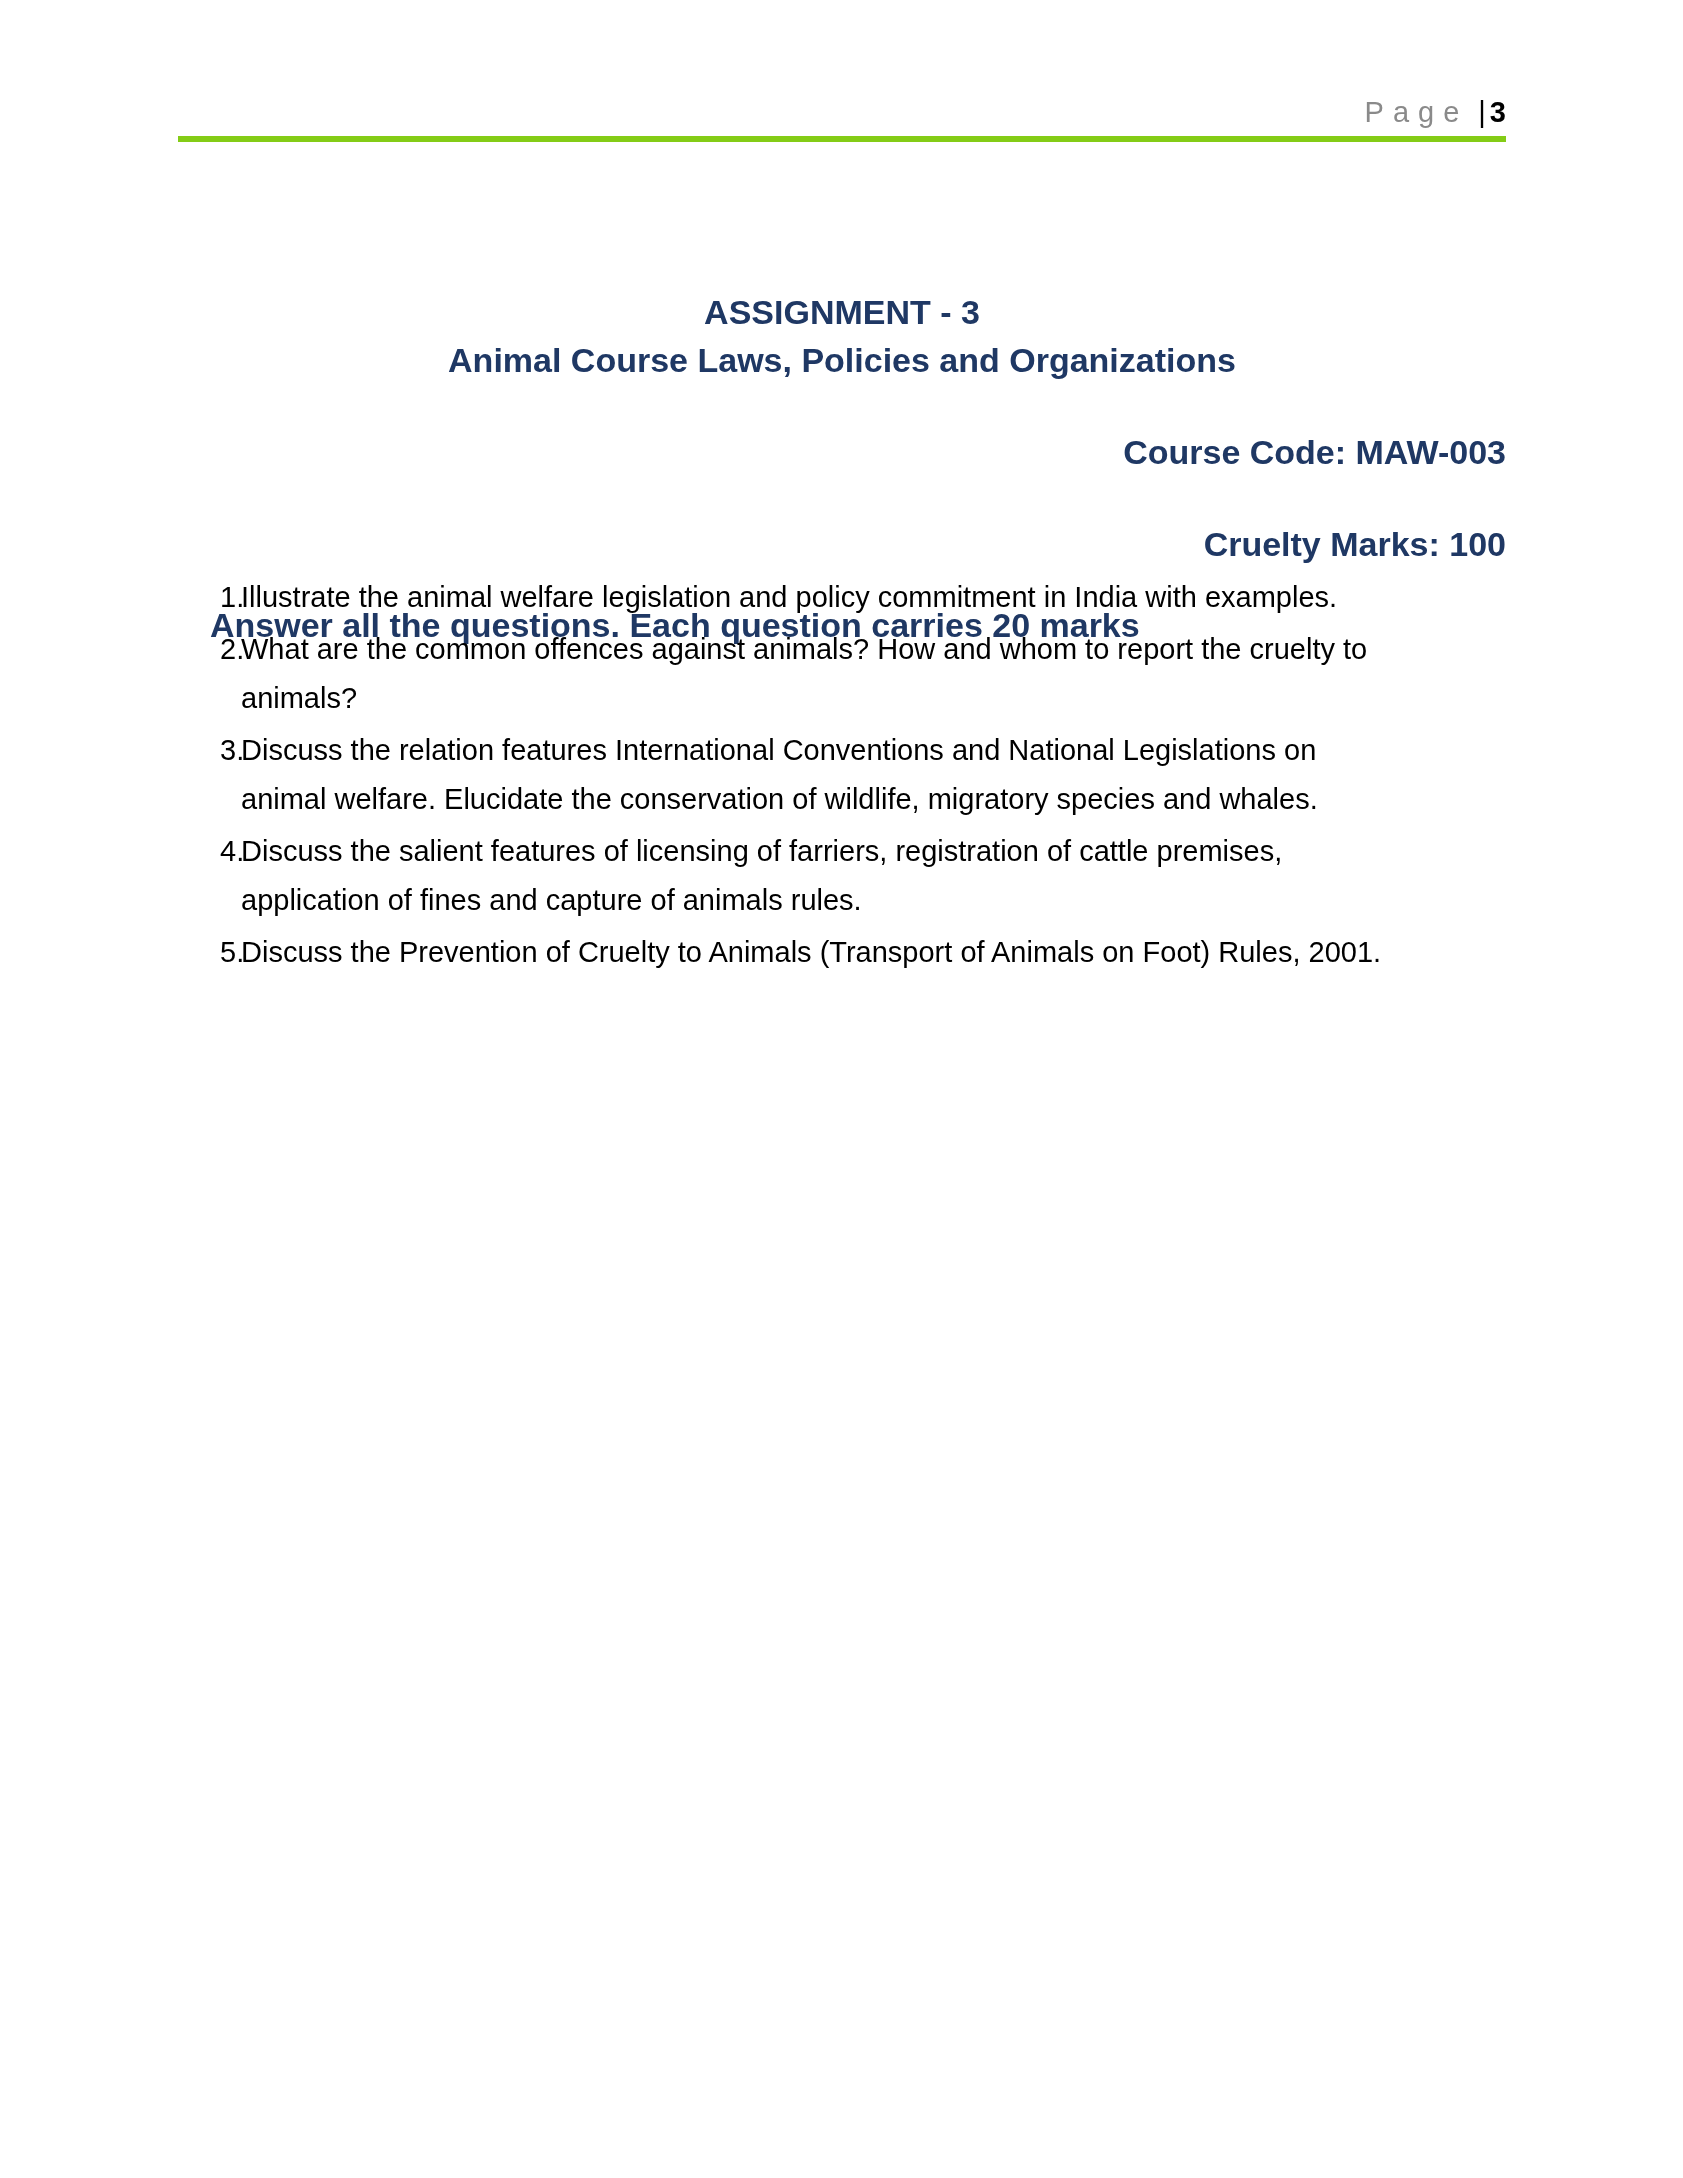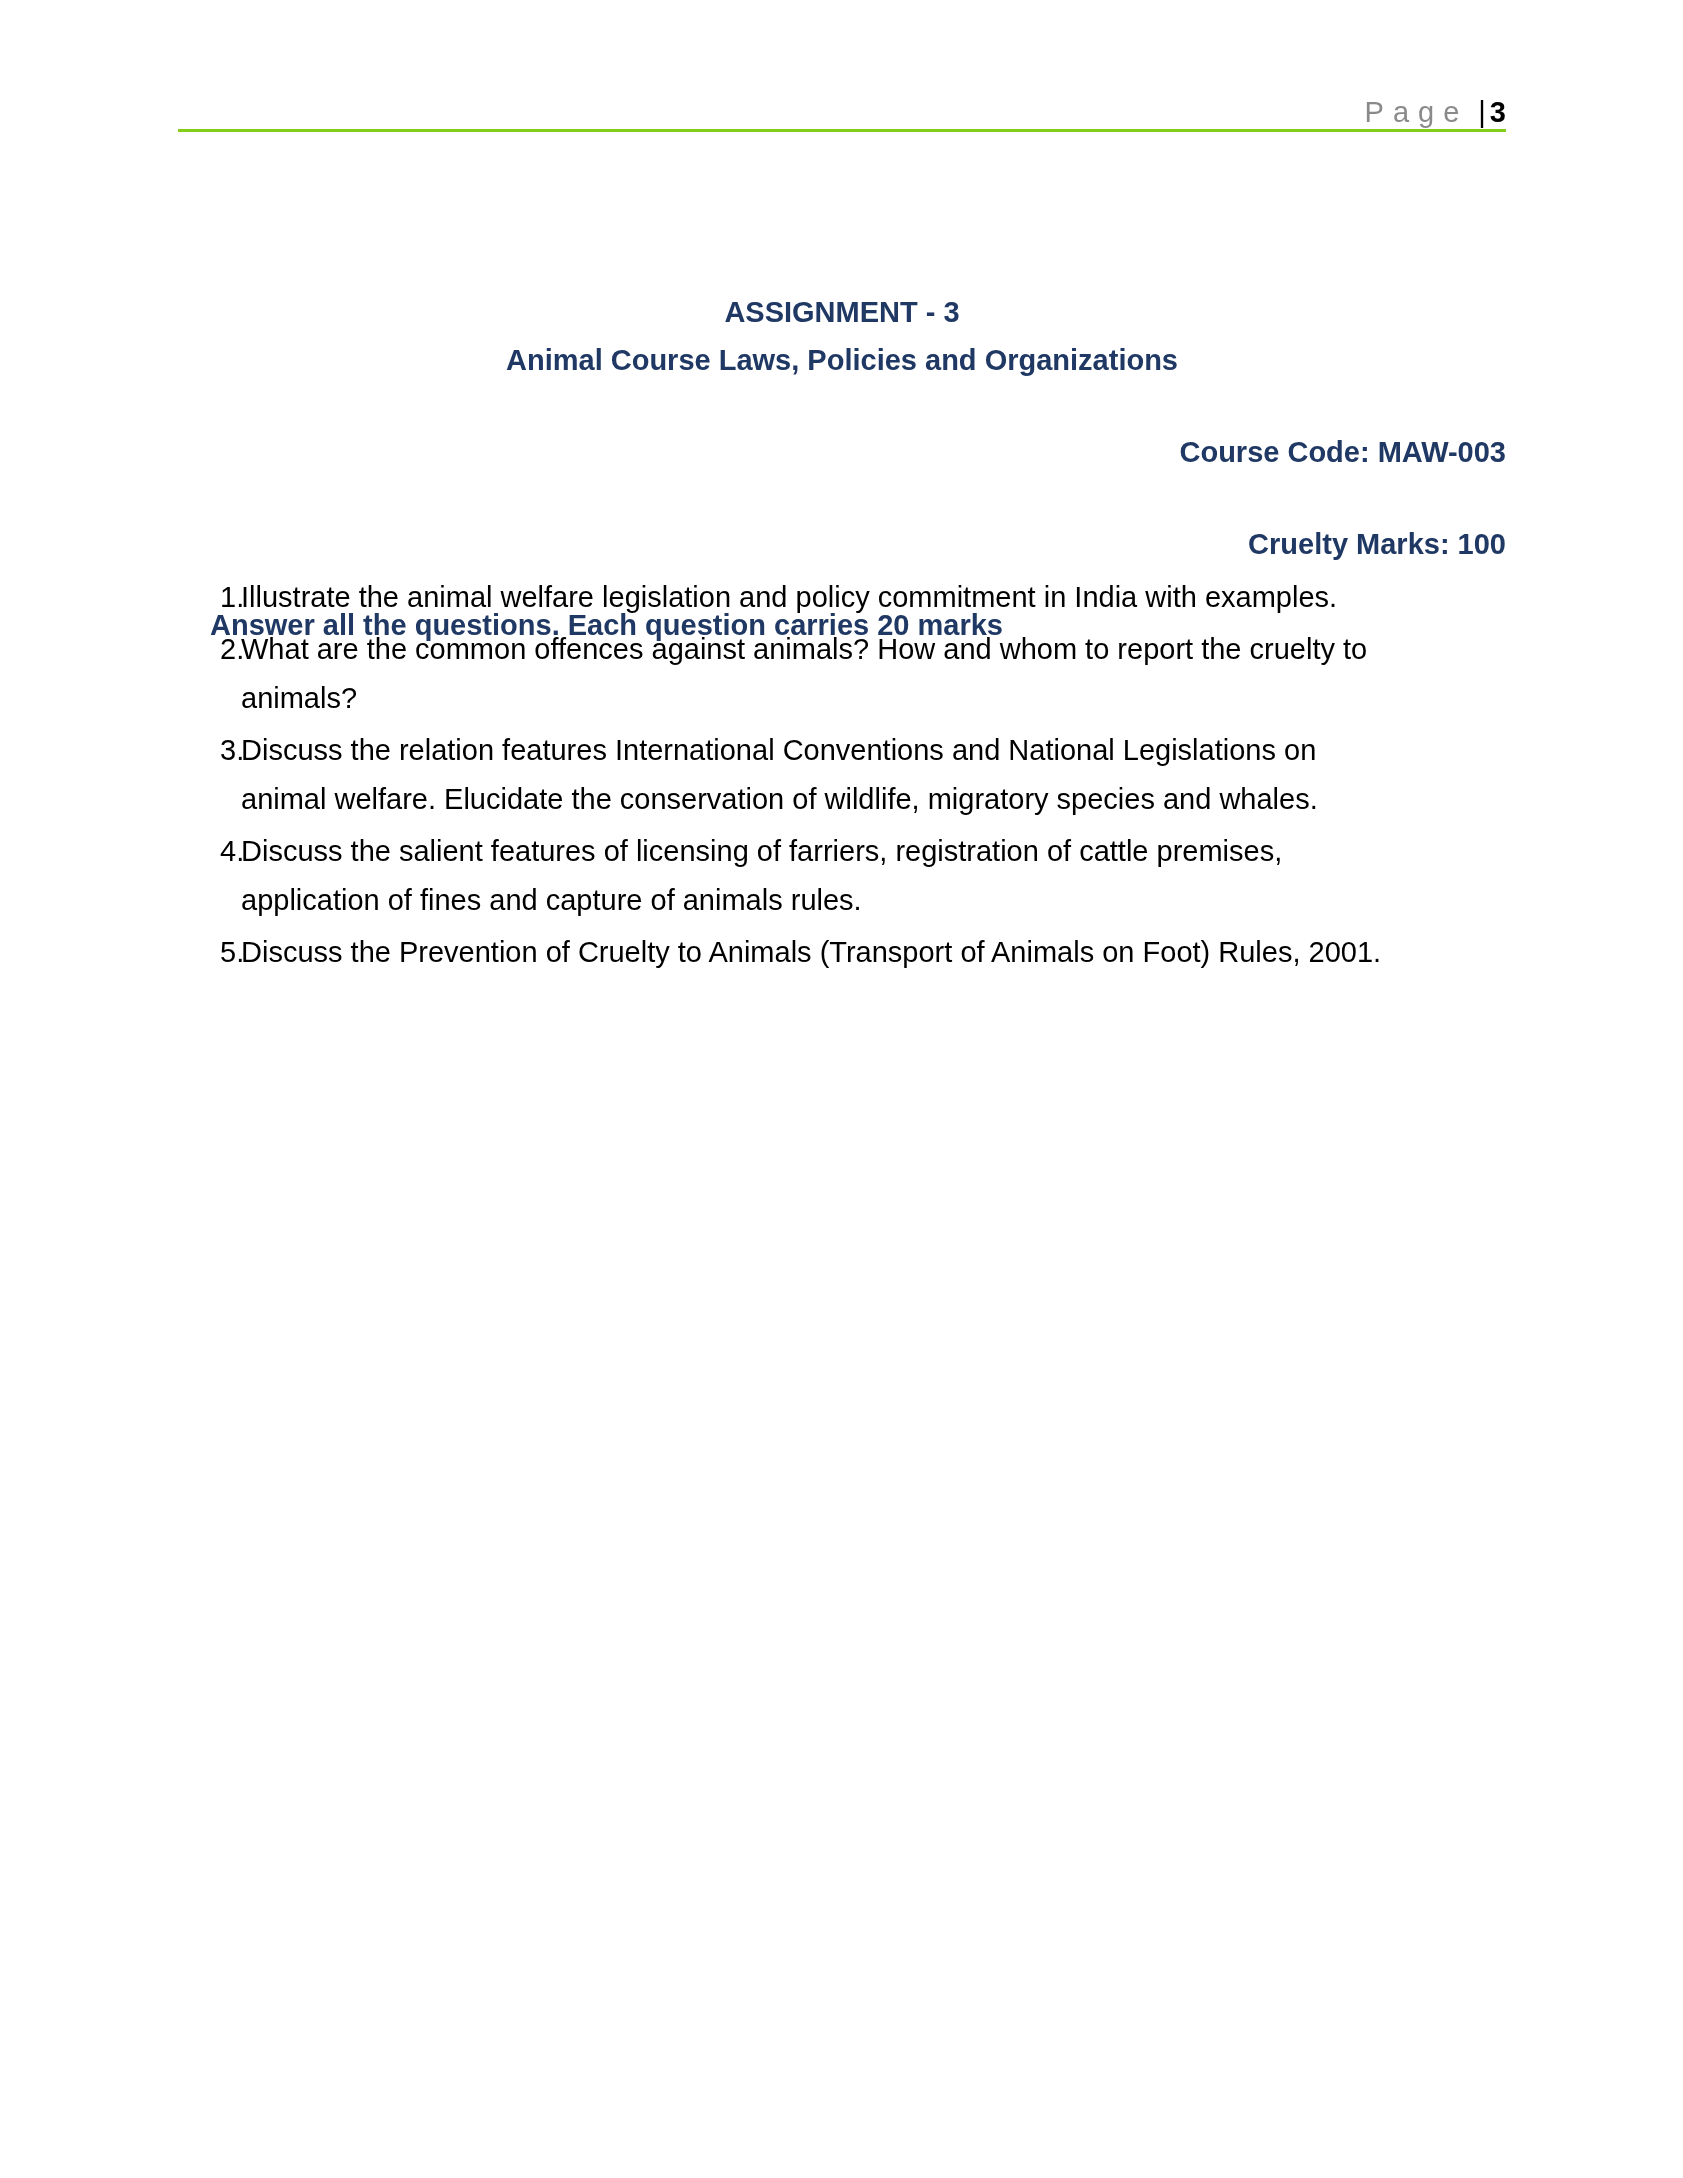--- a/index.html
+++ b/index.html
@@ -17,21 +17,22 @@
   }
   
   .page-header {
     position: absolute;
     left: 178px;
     top: 95px;
     width: 1328px;
     text-align: right;
     font-size: 29px;
     line-height: 34px;
-    border-bottom: 3px solid #84cc16;
+    padding-bottom: 7px;
+    border-bottom: 6px solid #84cc16;
     color: #8a8a8a;
   }
   .page-header .page-label {
     color: #8a8a8a;
     letter-spacing: 9px;
   }
   .page-header .separator {
     color: #000000;
     letter-spacing: 0;
     margin: 0 4px 0 10px;
@@ -43,21 +44,21 @@
     letter-spacing: 0;
   }
   
   .heading-block {
     position: absolute;
     left: 178px;
     top: 288px;
     width: 1328px;
     color: #1f3864;
     font-weight: 700;
-    font-size: 29px;
+    font-size: 34px;
     line-height: 48px;
   }
   .heading-block .centered { text-align: center; }
   .heading-block .right-aligned { text-align: right; margin-top: 44px; }
   .heading-block .instruction {
     text-align: left;
     padding-left: 32px;
     margin-top: 33px;
   }
   

